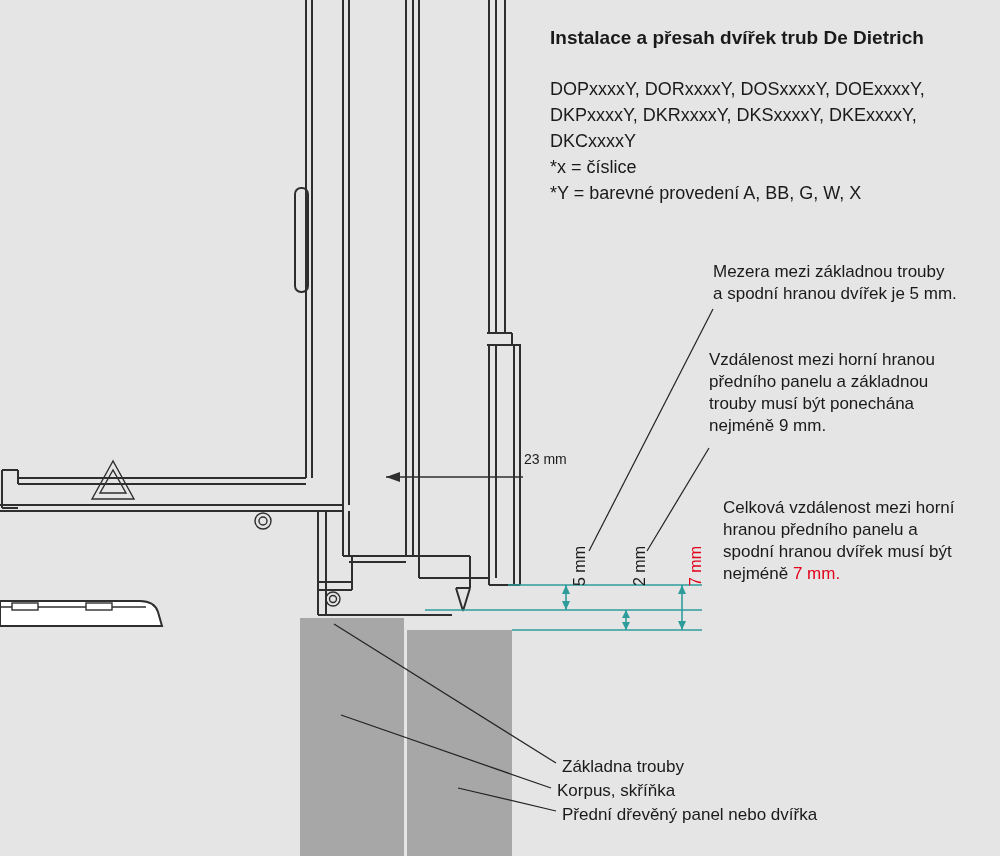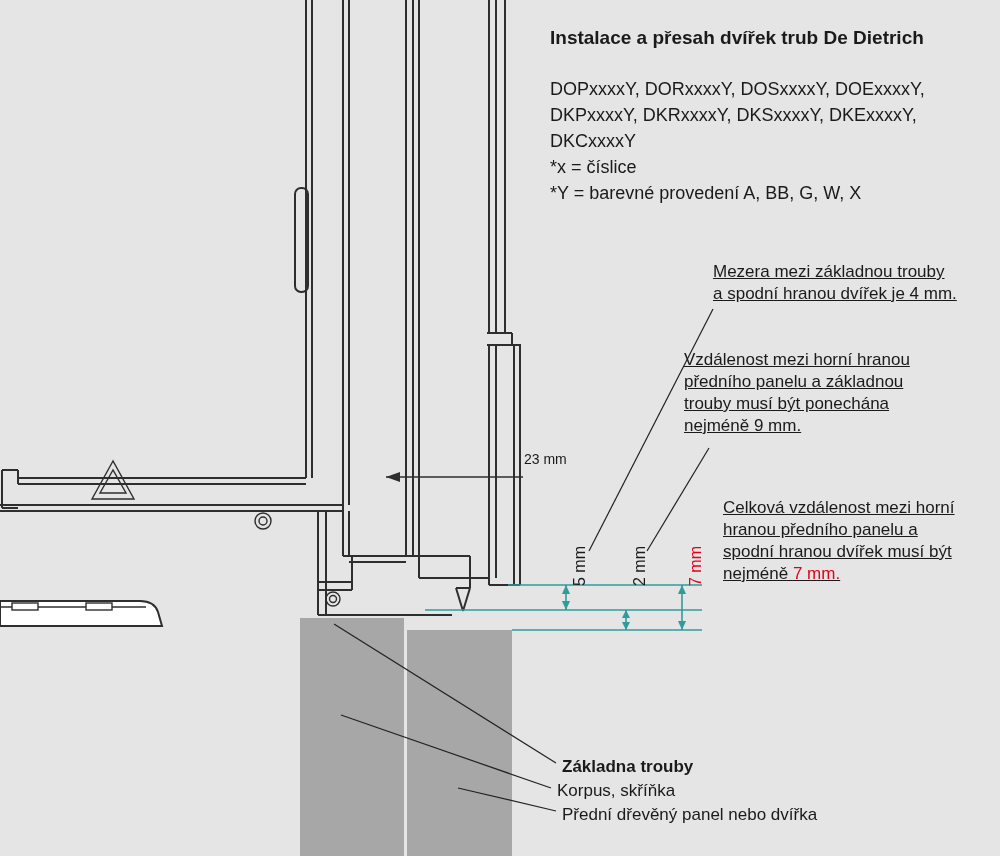--- a/index.html
+++ b/index.html
@@ -20,35 +20,35 @@
   .fill-gray{fill:var(--gray);stroke:none;}
   .dim-line{stroke:var(--dim);stroke-width:1.6;fill:none;}
   .dim-head{fill:var(--dim);stroke:none;}
   .leader{stroke:#222;stroke-width:1.2;fill:none;}
   .arrow-head{fill:var(--ink);stroke:none;}
   .white-fill{fill:#fff;}
 
   .abs{position:absolute;white-space:nowrap;}
   .title{left:550px;top:27px;font-size:19px;font-weight:bold;}
   .series{left:550px;top:76px;font-size:18px;line-height:26px;}
-  .ann{font-size:17px;line-height:22px;text-decoration:underline;}
+  .ann{font-size:17px;line-height:22px;}
   .ann1{left:713px;top:261px;}
-  .ann2{left:684px;top:349px;}
+  .ann2{left:709px;top:349px;}
   .ann3{left:723px;top:497px;}
   .red{color:var(--red);}
   .dim23{left:524px;top:451px;font-size:14px;}
   .vlabel{
     position:absolute;font-size:16px;line-height:20px;white-space:nowrap;
     writing-mode:vertical-rl;transform:rotate(180deg);
   }
   .v5{left:570px;top:546px;}
   .v2{left:630px;top:546px;}
   .v7{left:686px;top:546px;color:var(--red);}
   .part{font-size:17px;}
-  .p-base{left:562px;top:757px;font-weight:bold;}
+  .p-base{left:562px;top:757px;}
   .p-korpus{left:557px;top:781px;}
   .p-panel{left:562px;top:805px;}
 </style>
 </head>
 <body>
 
 <div class="canvas">
 
   <svg class="draw" width="1000" height="856" viewBox="0 0 1000 856">
 
@@ -134,21 +134,21 @@
   <div class="abs series">
     <div>DOPxxxxY, DORxxxxY, DOSxxxxY, DOExxxxY,</div>
     <div>DKPxxxxY, DKRxxxxY, DKSxxxxY, DKExxxxY,</div>
     <div>DKCxxxxY</div>
     <div>*x = číslice</div>
     <div>*Y = barevné provedení A, BB, G, W, X</div>
   </div>
 
   <div class="abs ann ann1">
     <div>Mezera mezi základnou trouby</div>
-    <div>a spodní hranou dvířek je 4 mm.</div>
+    <div>a spodní hranou dvířek je 5 mm.</div>
   </div>
 
   <div class="abs ann ann2">
     <div>Vzdálenost mezi horní hranou</div>
     <div>předního panelu a základnou</div>
     <div>trouby musí být ponechána</div>
     <div>nejméně 9 mm.</div>
   </div>
 
   <div class="abs ann ann3">

